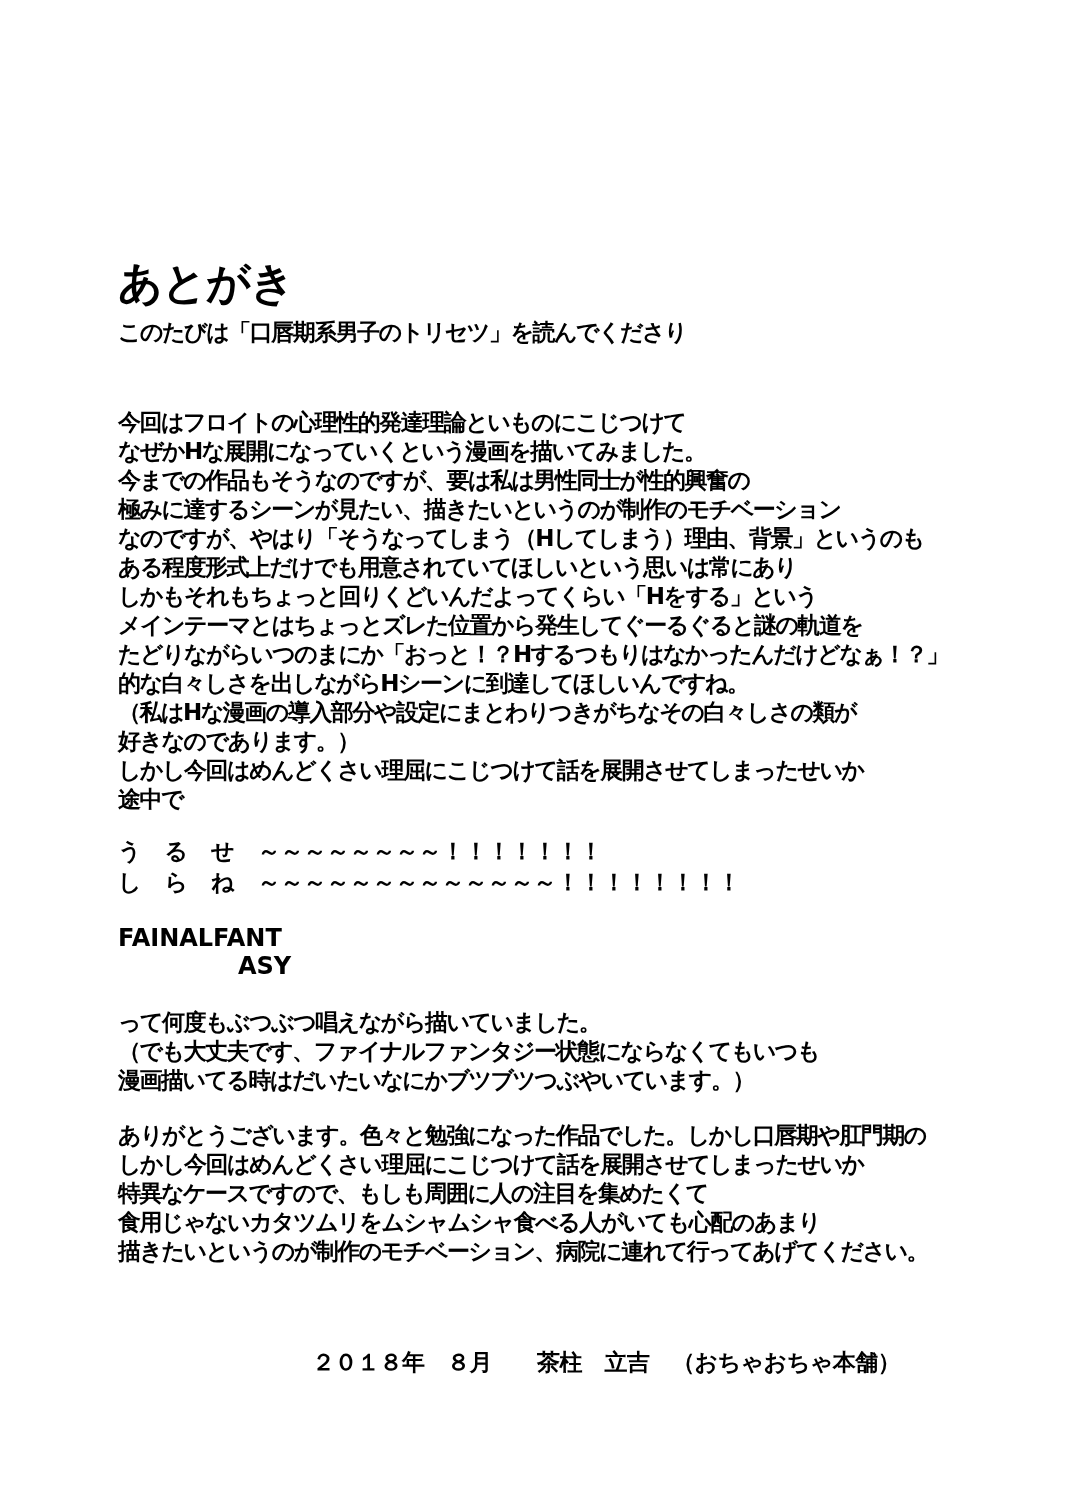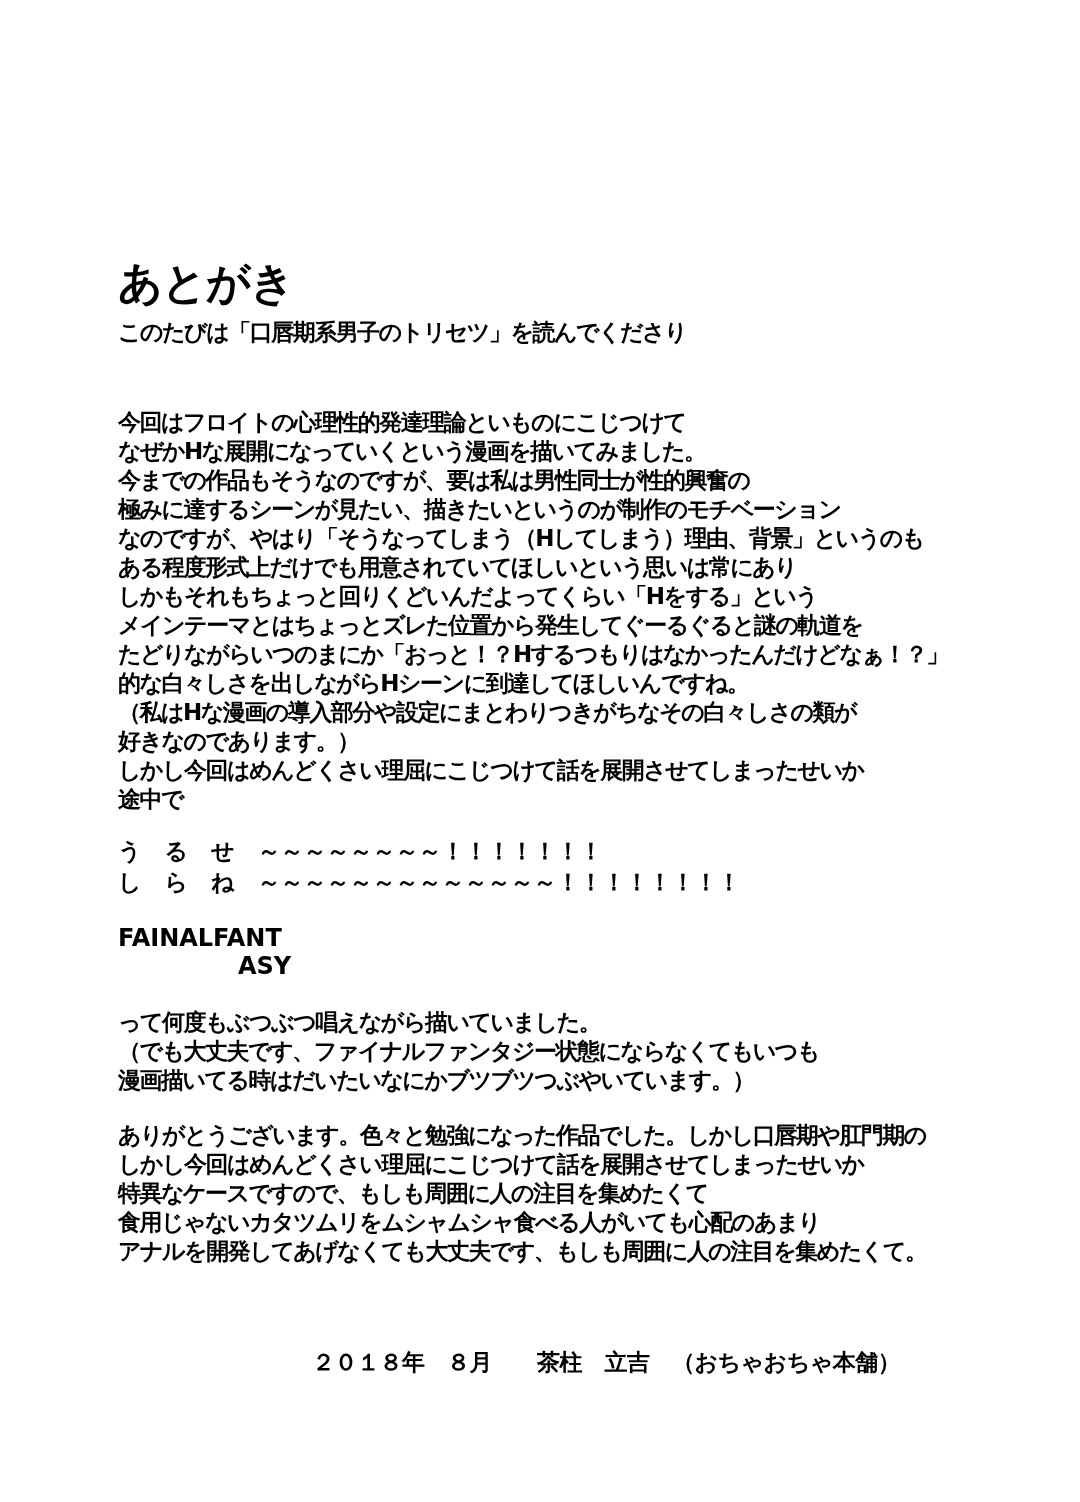--- a/index.html
+++ b/index.html
@@ -51,18 +51,18 @@
   <div class="block" id="b-intro"><div class="line">このたびは「口唇期系男子のトリセツ」を読んでくださり</div></div>
 
   <div class="block" id="b-main"><div class="line">今回はフロイトの心理性的発達理論といものにこじつけて</div><div class="line">なぜかHな展開になっていくという漫画を描いてみました。</div><div class="line">今までの作品もそうなのですが、要は私は男性同士が性的興奮の</div><div class="line">極みに達するシーンが見たい、描きたいというのが制作のモチベーション</div><div class="line">なのですが、やはり「そうなってしまう（Hしてしまう）理由、背景」というのも</div><div class="line">ある程度形式上だけでも用意されていてほしいという思いは常にあり</div><div class="line">しかもそれもちょっと回りくどいんだよってくらい「Hをする」という</div><div class="line">メインテーマとはちょっとズレた位置から発生してぐーるぐると謎の軌道を</div><div class="line">たどりながらいつのまにか「おっと！？Hするつもりはなかったんだけどなぁ！？」</div><div class="line">的な白々しさを出しながらHシーンに到達してほしいんですね。</div><div class="line">（私はHな漫画の導入部分や設定にまとわりつきがちなその白々しさの類が</div><div class="line">好きなのであります。）</div><div class="line">しかし今回はめんどくさい理屈にこじつけて話を展開させてしまったせいか</div><div class="line">途中で</div></div>
 
   <div class="block" id="b-shout"><div class="line">う　る　せ　～～～～～～～～！！！！！！！</div><div class="line">し　ら　ね　～～～～～～～～～～～～～！！！！！！！！</div></div>
 
   <div class="block" id="b-ff"><div class="line">FAINALFANT</div><div class="line">　　　　　ASY</div></div>
 
   <div class="block" id="b-mutter"><div class="line">って何度もぶつぶつ唱えながら描いていました。</div><div class="line">（でも大丈夫です、ファイナルファンタジー状態にならなくてもいつも</div><div class="line">漫画描いてる時はだいたいなにかブツブツつぶやいています。）</div></div>
 
-  <div class="block" id="b-reflection"><div class="line">ありがとうございます。色々と勉強になった作品でした。しかし口唇期や肛門期の</div><div class="line">しかし今回はめんどくさい理屈にこじつけて話を展開させてしまったせいか</div><div class="line">特異なケースですので、もしも周囲に人の注目を集めたくて</div><div class="line">食用じゃないカタツムリをムシャムシャ食べる人がいても心配のあまり</div><div class="line">アナルを開発してあげなくても大丈夫です、もしも周囲に人の注目を集めたくて。</div></div>
+  <div class="block" id="b-reflection"><div class="line">ありがとうございます。色々と勉強になった作品でした。しかし口唇期や肛門期の</div><div class="line">しかし今回はめんどくさい理屈にこじつけて話を展開させてしまったせいか</div><div class="line">特異なケースですので、もしも周囲に人の注目を集めたくて</div><div class="line">食用じゃないカタツムリをムシャムシャ食べる人がいても心配のあまり</div><div class="line">描きたいというのが制作のモチベーション、病院に連れて行ってあげてください。</div></div>
 
 
   <div class="block" id="b-credit">２０１８年　８月　　茶柱　立吉　（おちゃおちゃ本舗）</div>
 
 </div>
 
 </body></html>

